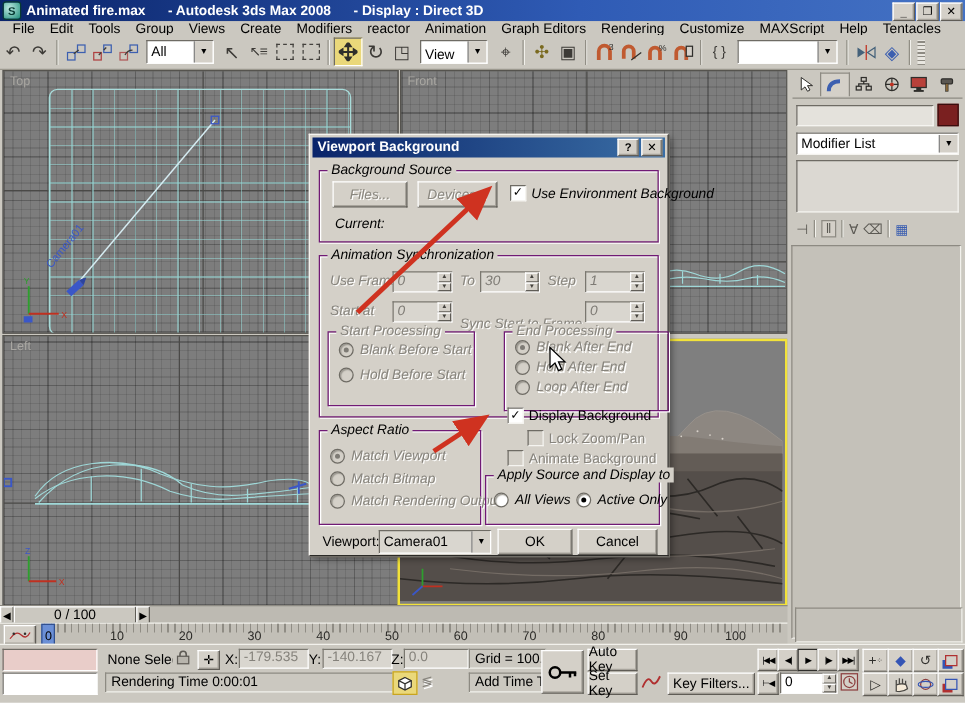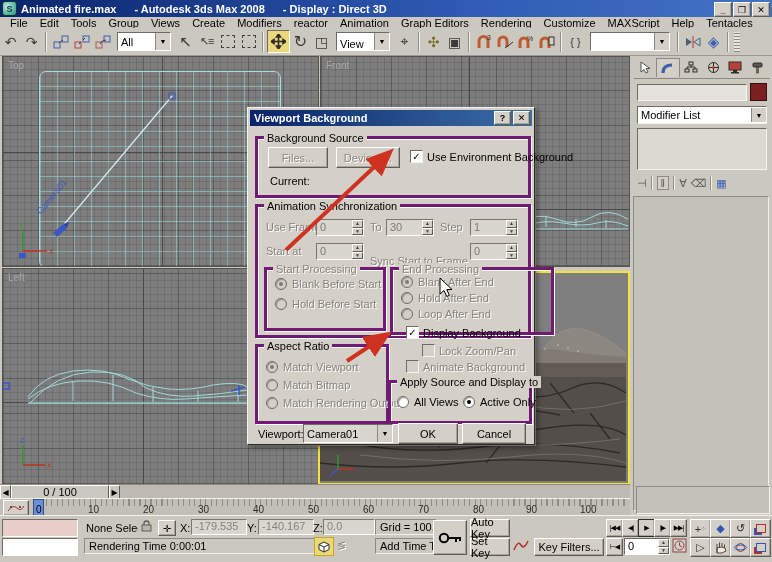--- a/index.html
+++ b/index.html
@@ -53,21 +53,21 @@
   #cp-modlist{position:absolute;left:7px;top:50px;width:128px;height:16px;background:#fff;display:flex;align-items:center;}
   #cp-stack{position:absolute;left:7px;top:72px;width:128px;height:40px;background:#dbd8d2;}
   #cp-btnrow{position:absolute;left:7px;top:118px;width:128px;height:18px;display:flex;align-items:center;gap:4px;color:#5c5a54;font-size:11px;}
   #cp-btnrow .vsep{width:1px;height:14px;background:#918e85;border-right:1px solid #f2f1ec;}
   #cp-empty{position:absolute;left:3px;top:140px;width:134px;height:313px;background:#c4c1b9;border-top:1px solid #8d8a82;border-left:1px solid #8d8a82;border-right:1px solid #f2f1ec;border-bottom:1px solid #f2f1ec;}
   #br-box{position:absolute;left:636px;top:486px;width:132px;height:26px;background:#c4c1b9;border-top:1px solid #8d8a82;border-left:1px solid #8d8a82;border-right:1px solid #f2f1ec;border-bottom:1px solid #f2f1ec;}
   
   #dialog{position:absolute;left:247px;top:107px;width:286px;height:336px;background:#d4d0c8;border-top:1px solid #f5f4f0;border-left:1px solid #f5f4f0;border-right:1px solid #2c2b28;border-bottom:1px solid #2c2b28;box-shadow:1px 1px 0 #6e6b64, 3px 3px 5px rgba(0,0,0,.35);z-index:20;}
   #dlg-title{position:absolute;left:2px;top:2px;right:2px;height:16px;background:linear-gradient(90deg,#0a246a,#3a6ea5);color:#fff;font-weight:bold;display:flex;align-items:center;padding-left:4px;}
   #dlg-title .wbtn{height:12px;width:15px;}
-  .group{position:absolute;border:3px solid #701a75;box-shadow:1px 1px 0 #fff inset, 1px 1px 0 #fff;}
+  .group{position:absolute;border:1px solid #701a75;box-shadow:1px 1px 0 #fff inset, 1px 1px 0 #fff;font-style:italic;}
   .group-legend{position:absolute;top:-7px;left:6px;background:#d4d0c8;padding:0 3px;white-space:nowrap;}
   .chk{display:inline-flex;align-items:center;gap:4px;white-space:nowrap;}
   .chkbox{width:11px;height:11px;background:#fff;border-top:1px solid #6e6b64;border-left:1px solid #6e6b64;border-right:1px solid #f5f4f0;border-bottom:1px solid #f5f4f0;display:flex;align-items:center;justify-content:center;font-size:10px;font-weight:bold;flex:none;}
   .chkbox.dis{background:#d4d0c8;}
   .radio{display:inline-flex;align-items:center;gap:5px;white-space:nowrap;}
   .rdot{width:10px;height:10px;border-radius:50%;background:#fff;border:1px solid #6e6b64;box-shadow:inset 1px 1px 1px #9a978f;display:flex;align-items:center;justify-content:center;flex:none;}
   .rdot.dis{background:#d4d0c8;}
   .rdot .pip{width:4px;height:4px;border-radius:50%;background:#000;}
   .rdot .pip.dis{background:#7e7b75;}
   .dim{color:#87847d;text-shadow:1px 1px 0 #fff;}
@@ -465,21 +465,21 @@
           <span class="rdot dis">
               <span class="pip dis"></span>
             </span>
             <span>Blank Before Start</span>
         </label>
         <label class="radio abs dim" style="left:8px;top:28px;">
           <span class="rdot dis"></span>
             <span>Hold Before Start</span>
         </label>
       </div>
-      <div class="group" style="left:132px;top:60px;width:130px;height:62px;padding-left:28px;">
+      <div class="group" style="left:147px;top:60px;width:130px;height:62px;">
         <span class="group-legend dim">End Processing</span>
         <label class="radio abs dim" style="left:8px;top:6px;">
           <span class="rdot dis">
               <span class="pip dis"></span>
             </span>
             <span>Blank After End</span>
         </label>
         <label class="radio abs dim" style="left:8px;top:22px;">
           <span class="rdot dis"></span>
             <span>Hold After End</span>
@@ -563,21 +563,21 @@
     <div id="tb-marker"></div>
     <span class="tick-num" style="left:36px;color:#000;z-index:2;">0</span>
     <span class="tick-num" style="left:88px;">10</span>
     <span class="tick-num" style="left:143px;">20</span>
     <span class="tick-num" style="left:198px;">30</span>
     <span class="tick-num" style="left:253px;">40</span>
     <span class="tick-num" style="left:308px;">50</span>
     <span class="tick-num" style="left:363px;">60</span>
     <span class="tick-num" style="left:418px;">70</span>
     <span class="tick-num" style="left:473px;">80</span>
-    <span class="tick-num" style="left:526px;">90</span>
+    <span class="tick-num" style="left:539px;">90</span>
     <span class="tick-num" style="left:580px;">100</span>
   </div>
 
   <div id="statusbar">
     <div id="mx-pink"></div>
     <div id="mx-white"></div>
 
     <span class="sb-text" style="left:86px;top:6px;width:52px;">None Selected</span>
     <span class="abs" style="left:141px;top:4px;">
       <svg width="11" height="12">

